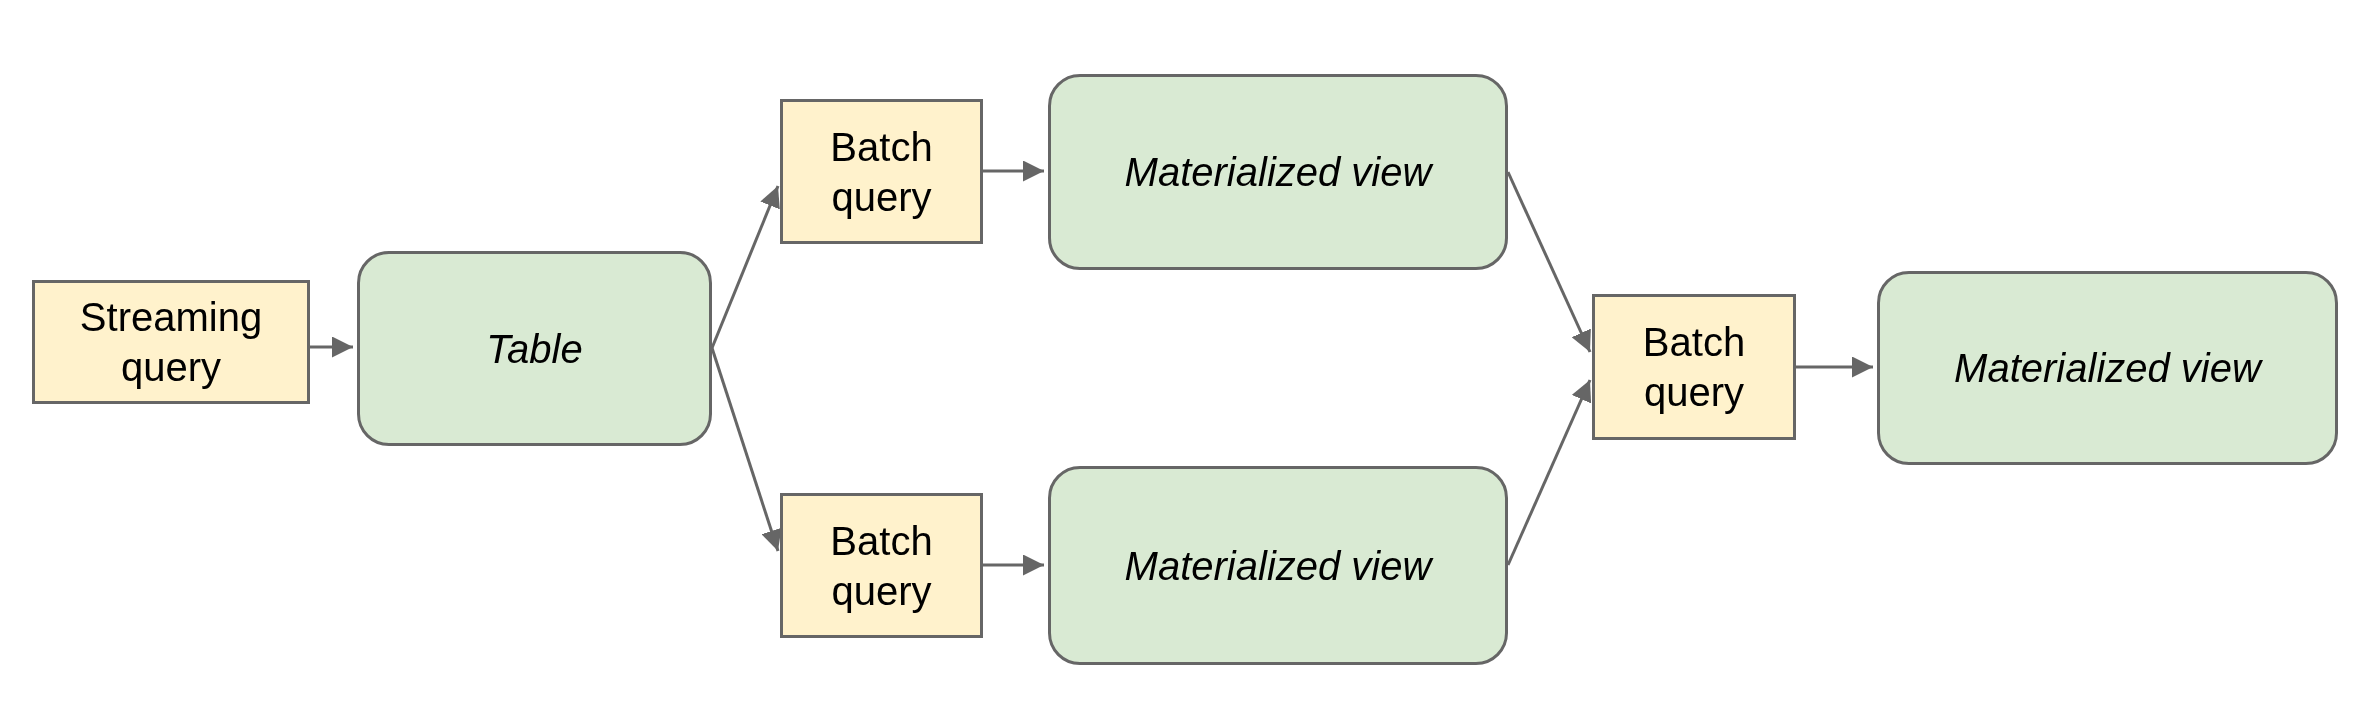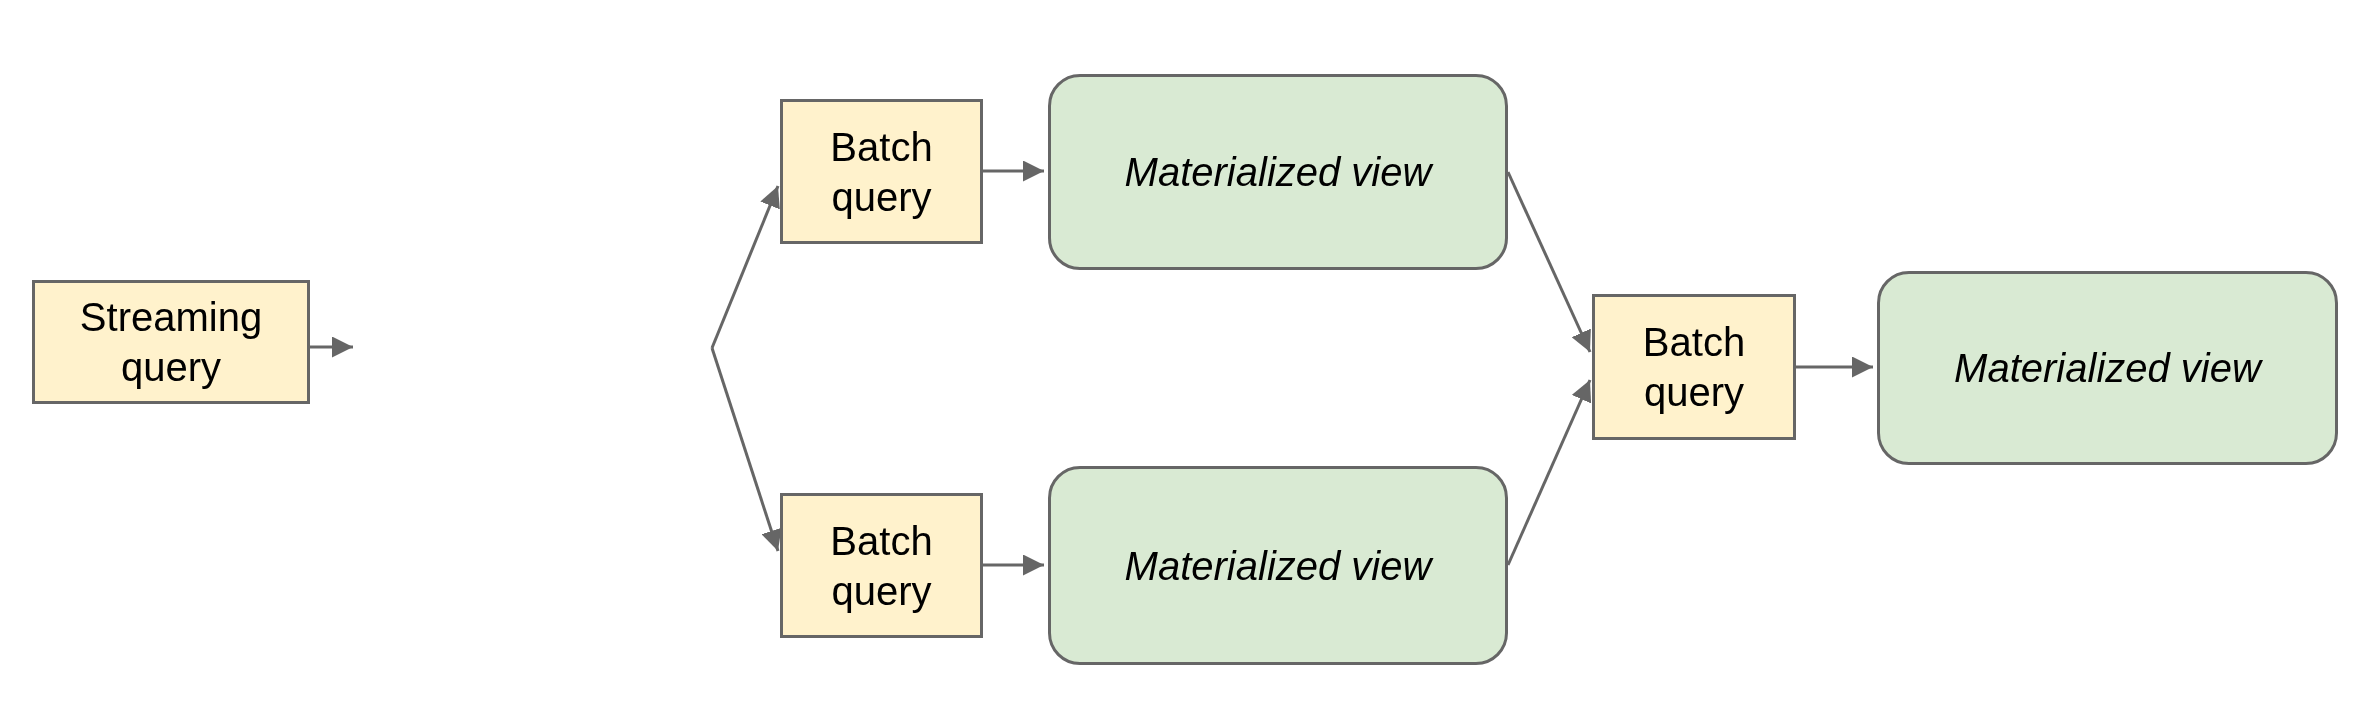--- a/index.html
+++ b/index.html
@@ -80,20 +80,23 @@
     <line x1="983" y1="565" x2="1044" y2="565" marker-end="url(#arrow)"></line>
     <line x1="1508" y1="172" x2="1590" y2="352" marker-end="url(#arrow)"></line>
     <line x1="1508" y1="565" x2="1590" y2="380" marker-end="url(#arrow)"></line>
     <line x1="1796" y1="367" x2="1873" y2="367" marker-end="url(#arrow)"></line>
   </svg>
 
   <div class="node process n-streaming">
     <span>Streaming query</span>
   </div>
 
+  <div class="node datastore n-table">
+    <span>Table</span>
+  </div>
 
   <div class="node process n-batch-top">
     <span>Batch query</span>
   </div>
 
   <div class="node datastore n-mv-top">
     <span>Materialized view</span>
   </div>
 
   <div class="node process n-batch-bottom">

